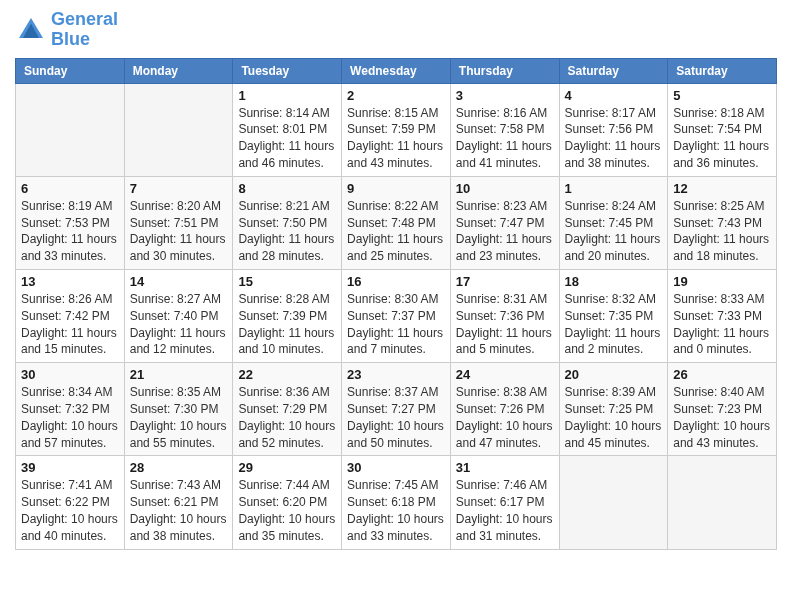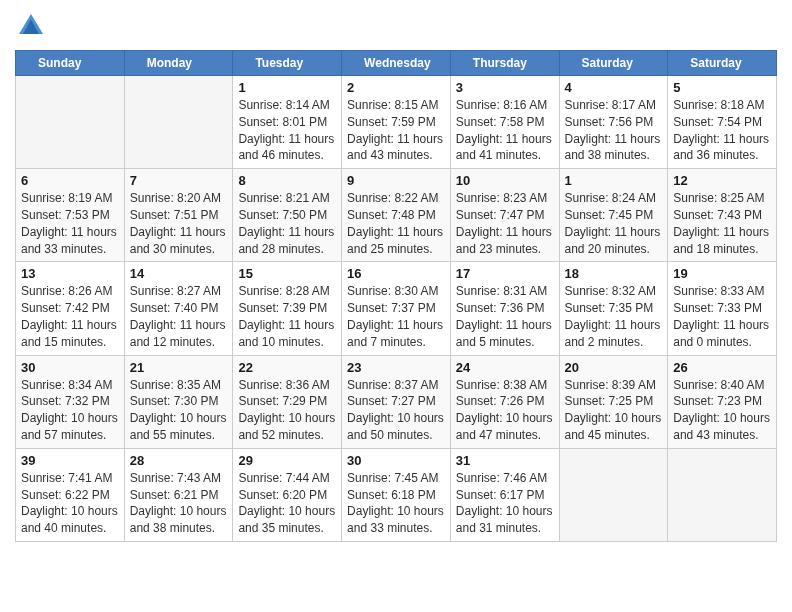--- a/index.html
+++ b/index.html
@@ -55,21 +55,21 @@
     .calendar {
       width: 100%;
       border-collapse: collapse;
       table-layout: fixed;
     }
     .calendar th {
       background: #4a7fc1;
       color: #fff;
       font-size: 12px;
       font-weight: bold;
-      padding: 5px 22px;
+      padding: 5px 8px;
       text-align: left;
       border: 1px solid #3a6aaa;
     }
     .calendar td {
       vertical-align: top;
       padding: 4px 5px;
       font-size: 10px;
       color: #333;
       border: 1px solid #ccc;
       height: 88px;
@@ -100,20 +100,24 @@
 </head>
 <body>
 
 <div class="page">
   <div class="header">
     <div class="logo">
       <svg class="logo-icon" viewBox="0 0 40 40">
         <polygon points="20,5 35,30 5,30" fill="#4a90d9"></polygon>
         <polygon points="20,12 30,30 10,30" fill="#2a6aaa"></polygon>
       </svg>
+      <div class="logo-text">
+        <span>General</span><br>
+        <span style="color:#4a90d9;">Blue</span>
+      </div>
     </div>
     <div class="title-block">
     </div>
   </div>
 
   <table class="calendar">
     <thead>
       <tr>
       <th>Sunday</th>
           <th>Monday</th>

